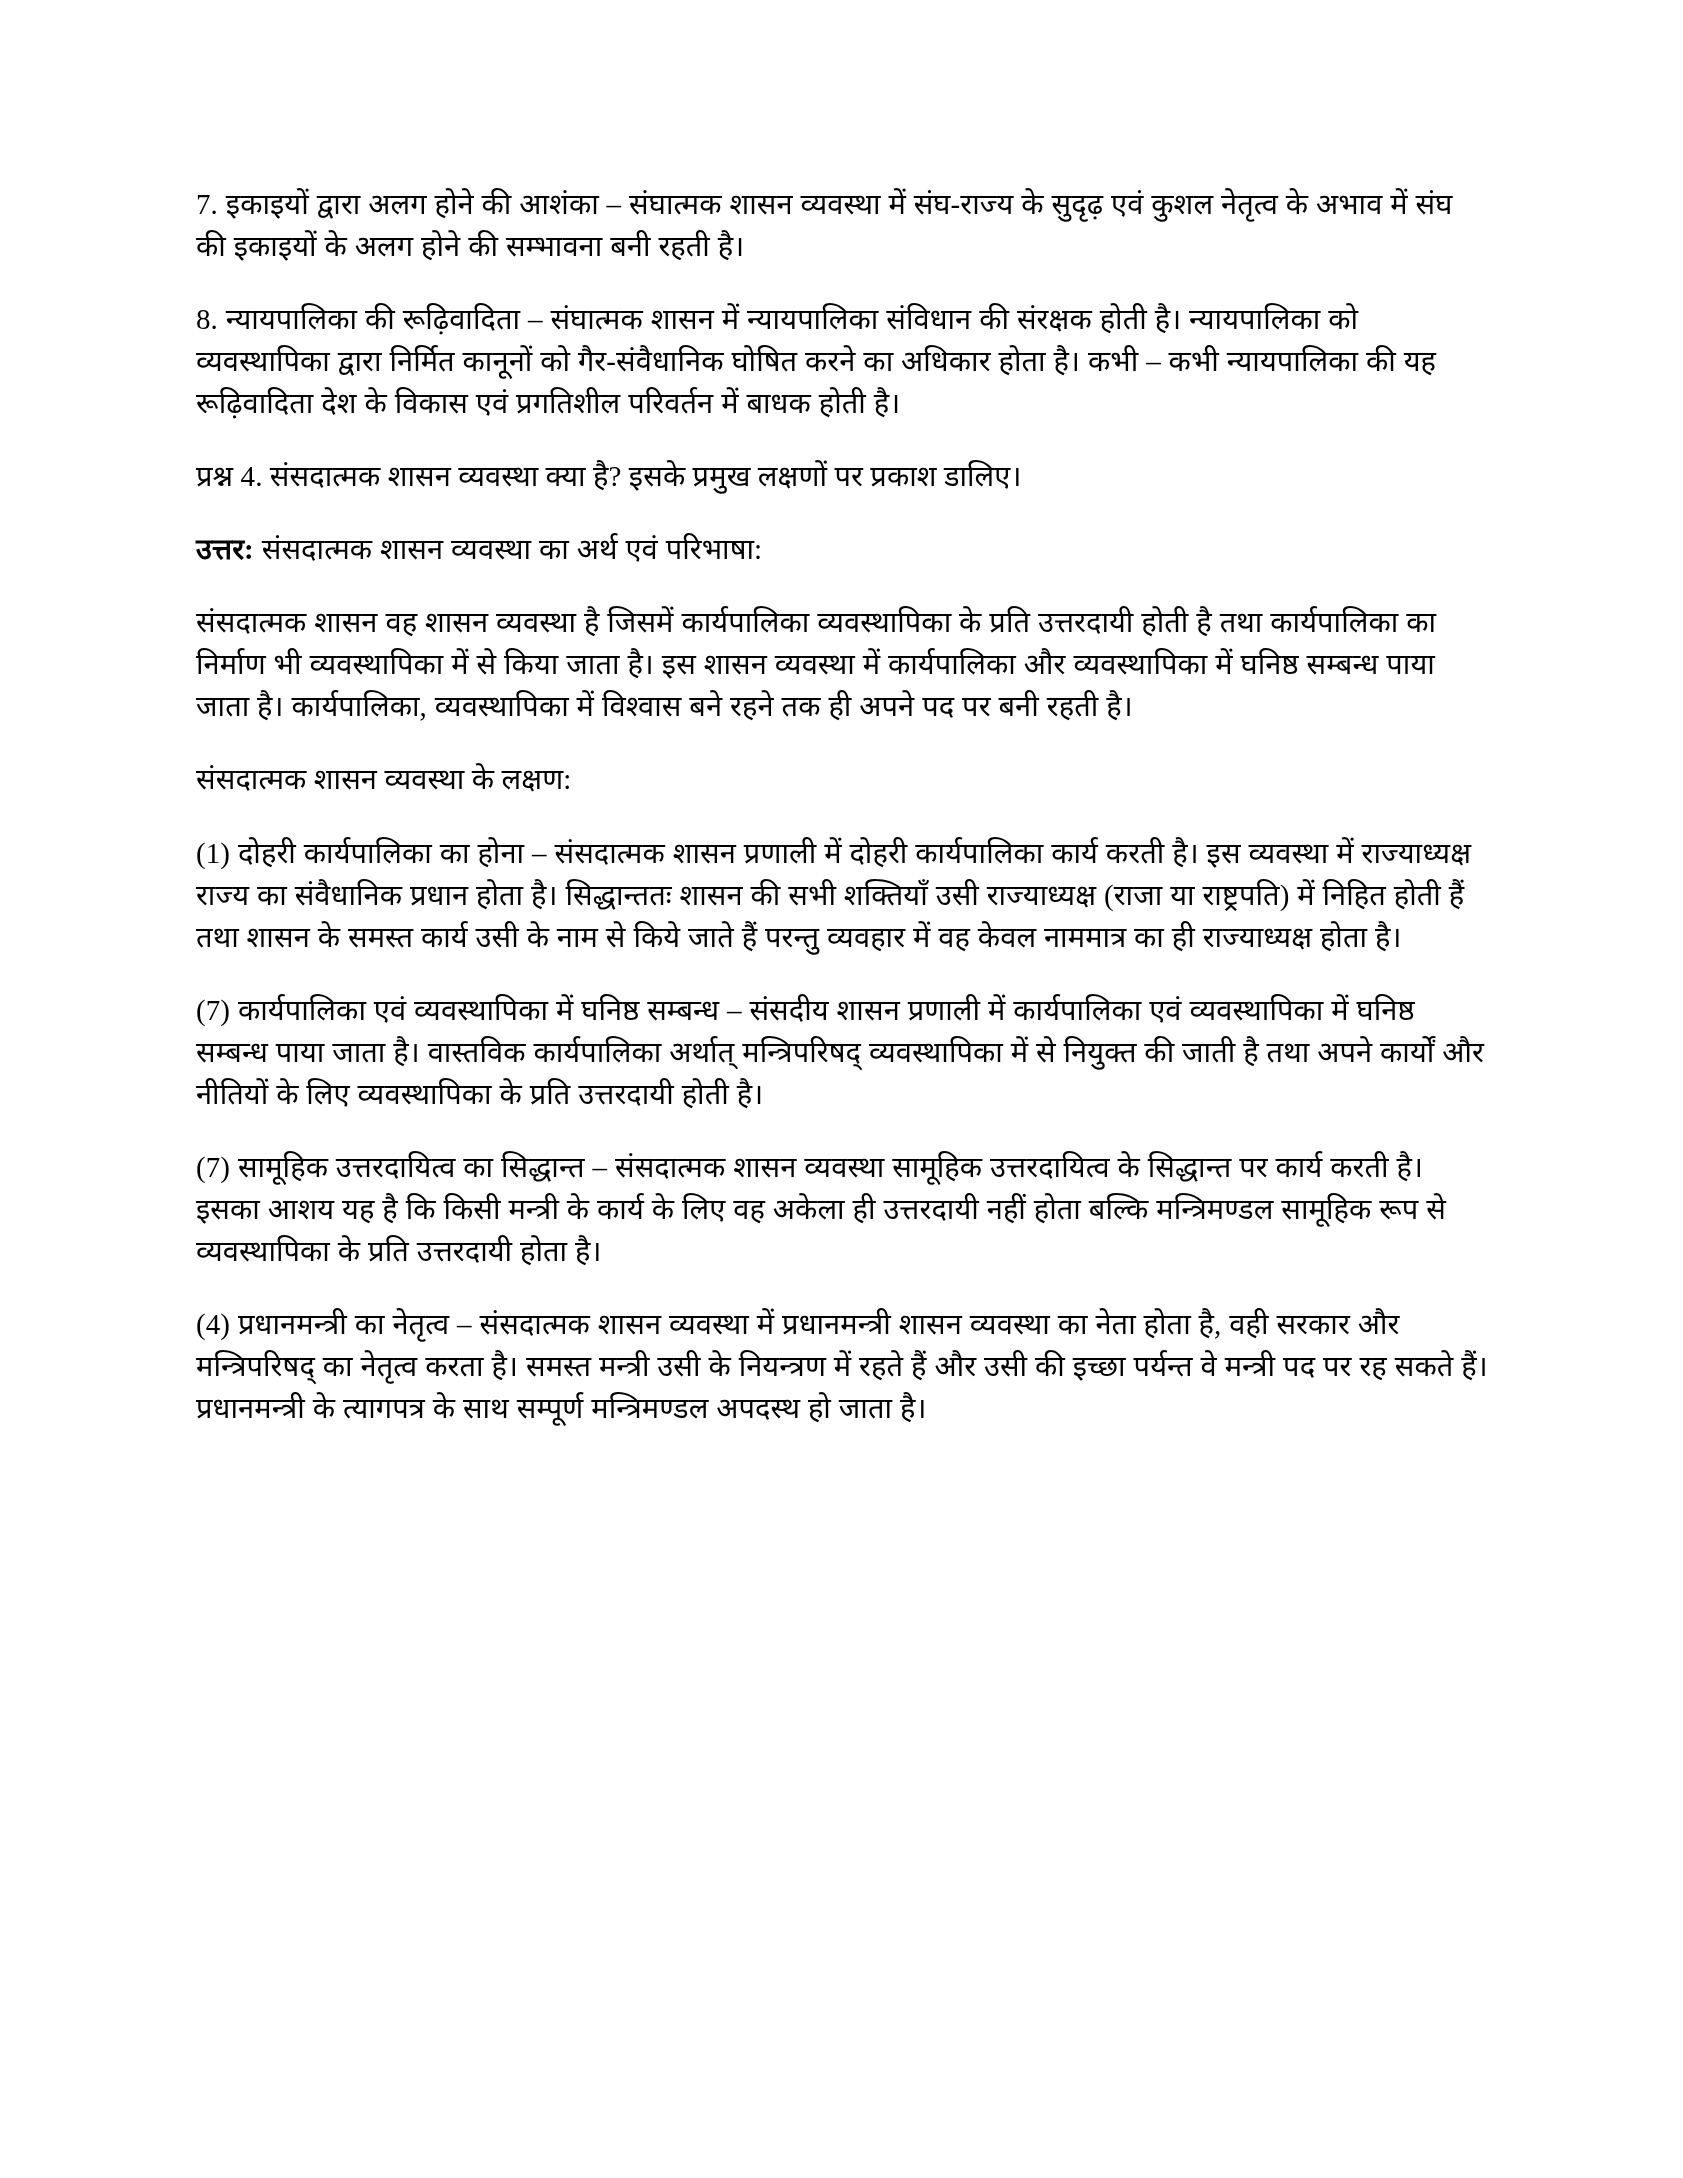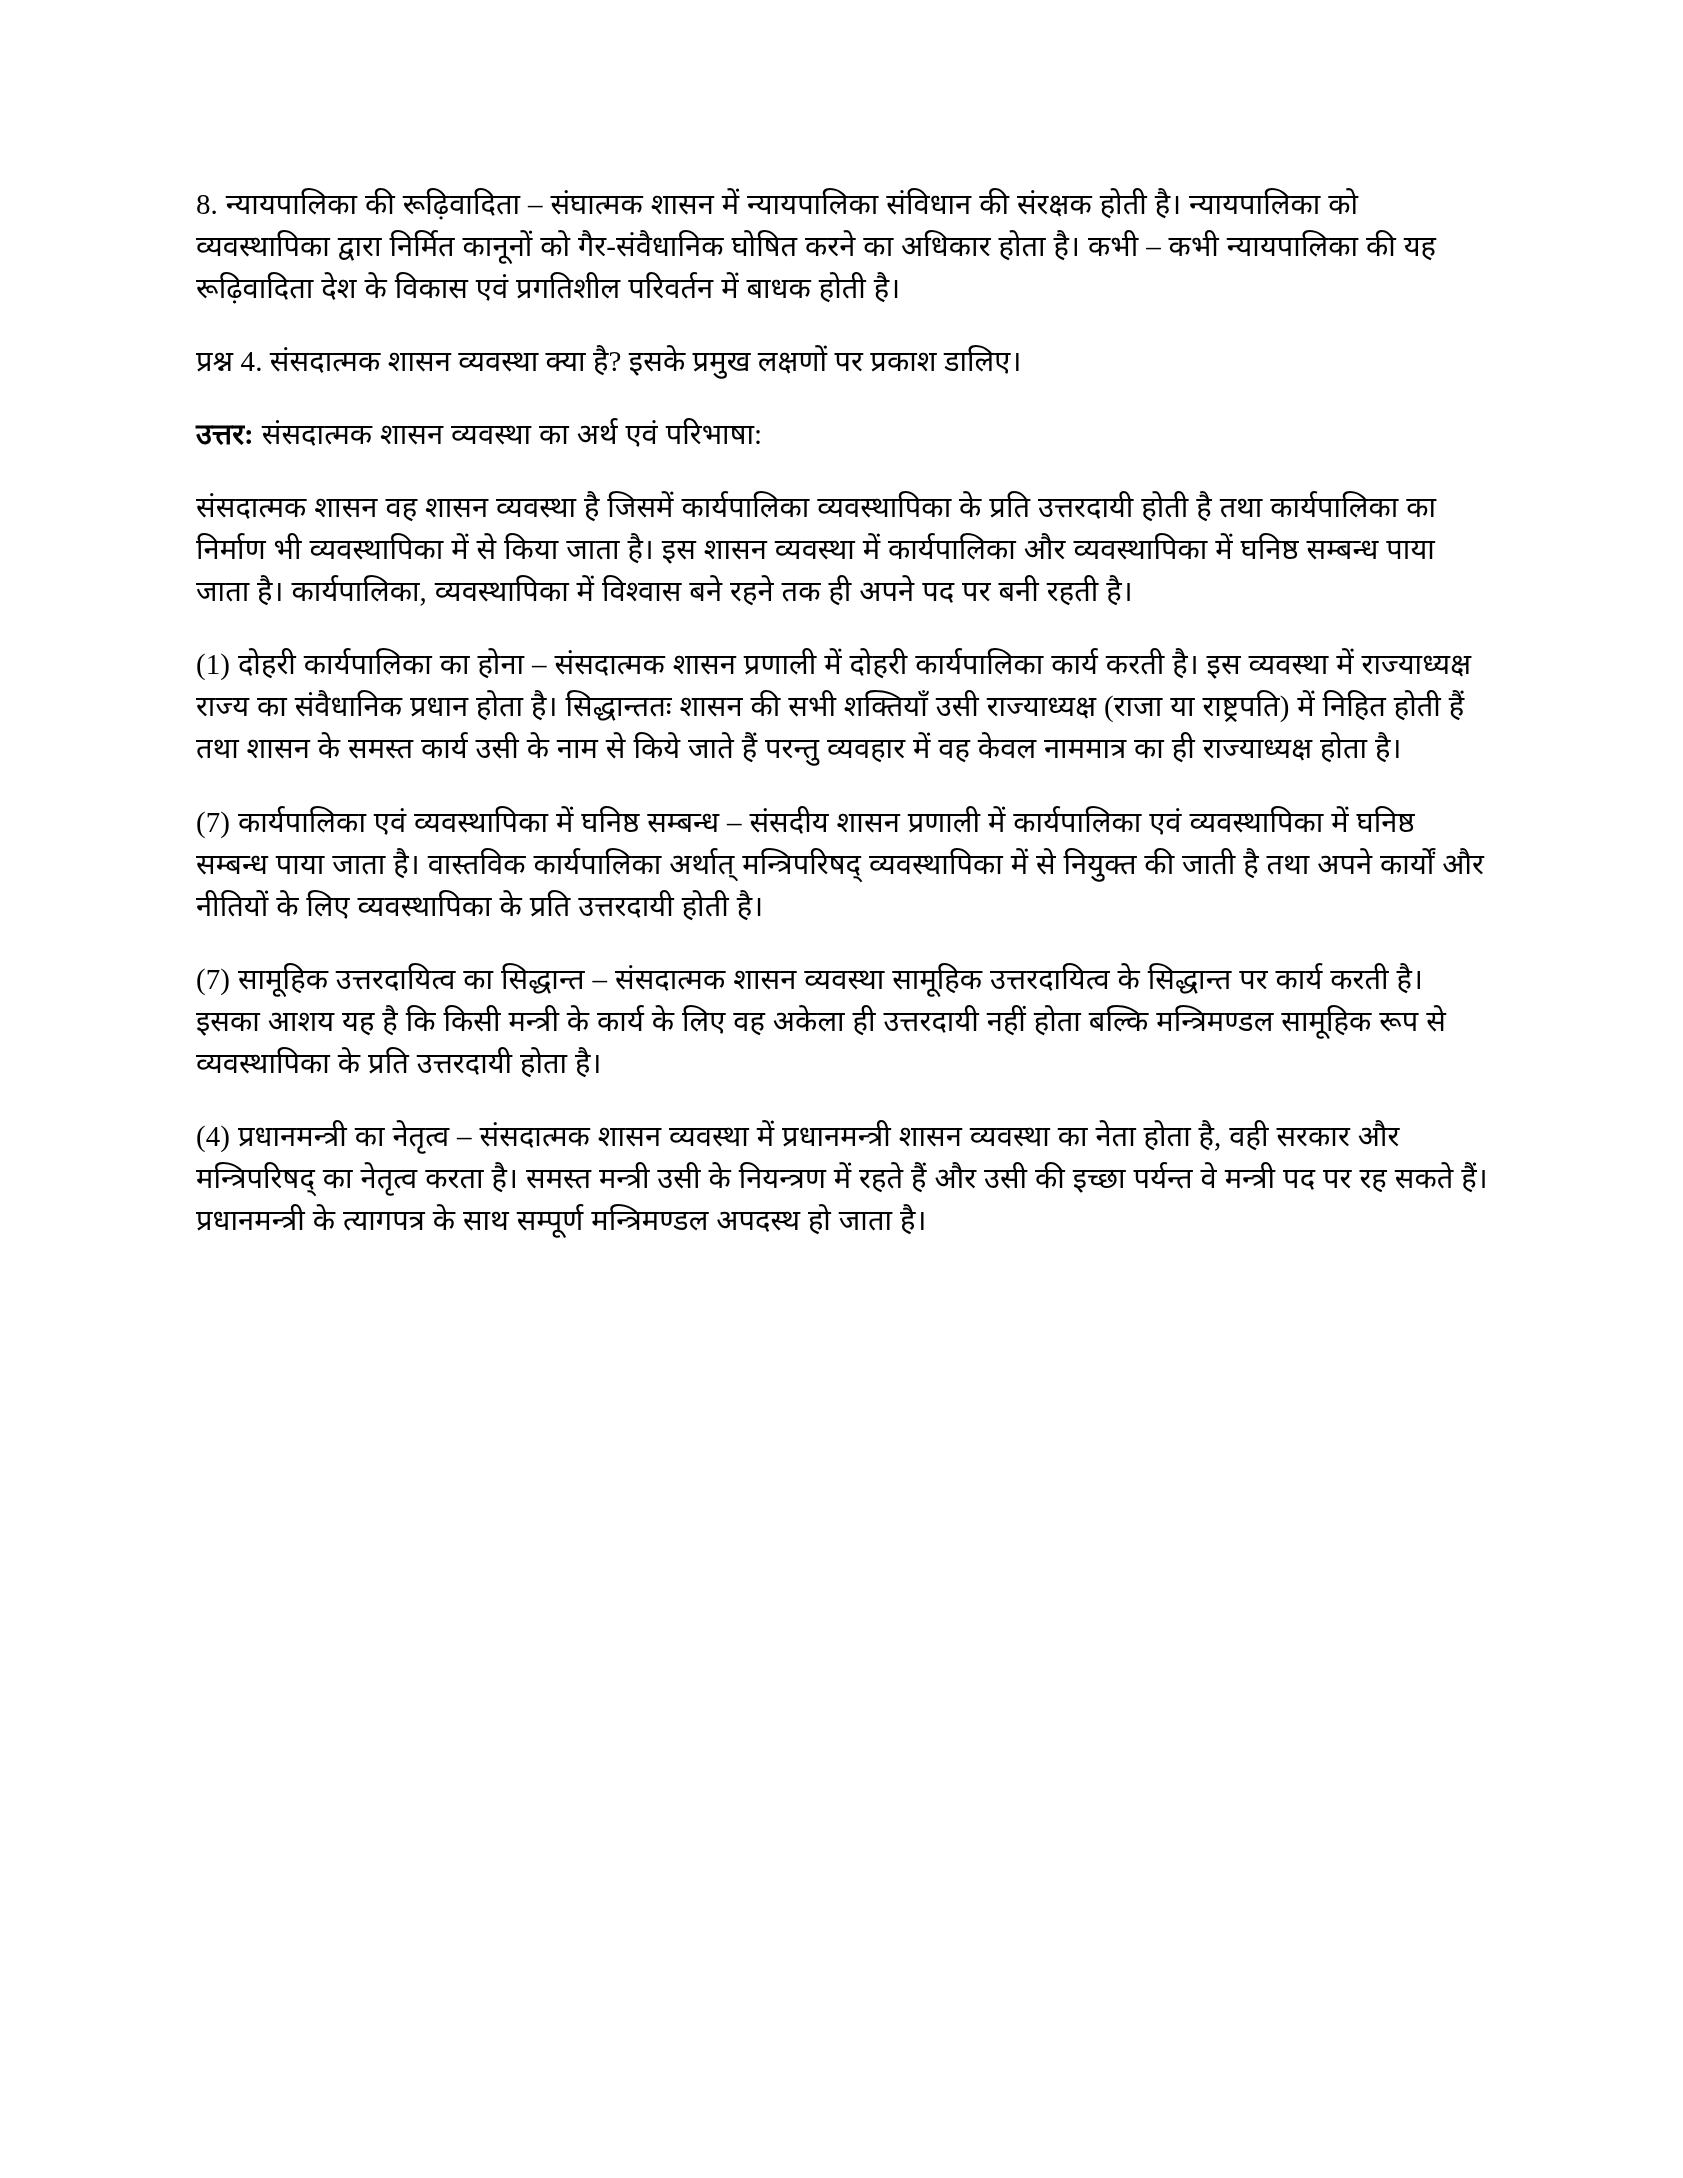--- a/index.html
+++ b/index.html
@@ -55,29 +55,31 @@
   .gap-xl {
     margin-bottom: 44px;
   }
 </style>
 </head>
 <body>
 
 <div class="page">
   <div class="doc-body">
 
+    <p class="para gap-lg">7. इकाइयों द्वारा अलग होने की आशंका – संघात्मक शासन व्यवस्था में संघ-राज्य के सुदृढ़ एवं कुशल नेतृत्व के अभाव में संघ की इकाइयों के अलग होने की सम्भावना बनी रहती है।</p>
 
     <p class="para gap-xl">8.  न्यायपालिका की रूढ़िवादिता – संघात्मक शासन में न्यायपालिका संविधान की संरक्षक होती है। न्यायपालिका को व्यवस्थापिका द्वारा निर्मित कानूनों को गैर-संवैधानिक घोषित करने का अधिकार होता है। कभी – कभी न्यायपालिका की यह रूढ़िवादिता देश के विकास एवं प्रगतिशील परिवर्तन में बाधक होती है।</p>
 
     <p class="heading gap-lg">प्रश्न 4. संसदात्मक शासन व्यवस्था क्या है? इसके प्रमुख लक्षणों पर प्रकाश डालिए।</p>
 
     <p class="para gap-lg"><span class="lead">उत्तर:</span><span> संसदात्मक शासन व्यवस्था का अर्थ एवं परिभाषा:</span></p>
 
     <p class="para gap-xl">संसदात्मक शासन वह शासन व्यवस्था है जिसमें कार्यपालिका व्यवस्थापिका के प्रति उत्तरदायी होती है तथा कार्यपालिका का निर्माण भी व्यवस्थापिका में से किया जाता है। इस शासन व्यवस्था में कार्यपालिका और व्यवस्थापिका में घनिष्ठ सम्बन्ध पाया जाता है। कार्यपालिका, व्यवस्थापिका में विश्वास बने रहने तक ही अपने पद पर बनी रहती है।</p>
 
+    <p class="heading gap-lg">संसदात्मक शासन व्यवस्था के लक्षण:</p>
 
     <p class="para gap-lg">(1) दोहरी कार्यपालिका का होना – संसदात्मक शासन प्रणाली में दोहरी कार्यपालिका कार्य करती है। इस व्यवस्था में राज्याध्यक्ष राज्य का संवैधानिक प्रधान होता है। सिद्धान्ततः शासन की सभी शक्तियाँ उसी राज्याध्यक्ष (राजा या राष्ट्रपति) में निहित होती हैं तथा शासन के समस्त कार्य उसी के नाम से किये जाते हैं परन्तु व्यवहार में वह केवल नाममात्र का ही राज्याध्यक्ष होता है।</p>
 
 
     <p class="para gap-lg">(7) कार्यपालिका एवं व्यवस्थापिका में घनिष्ठ सम्बन्ध – संसदीय शासन प्रणाली में कार्यपालिका एवं व्यवस्थापिका में घनिष्ठ सम्बन्ध पाया जाता है। वास्तविक कार्यपालिका अर्थात् मन्त्रिपरिषद् व्यवस्थापिका में से नियुक्त की जाती है तथा अपने कार्यों और नीतियों के लिए व्यवस्थापिका के प्रति उत्तरदायी होती है।</p>
 
     <p class="para gap-lg">(7) सामूहिक उत्तरदायित्व का सिद्धान्त – संसदात्मक शासन व्यवस्था सामूहिक उत्तरदायित्व के सिद्धान्त पर कार्य करती है। इसका आशय यह है कि किसी मन्त्री के कार्य के लिए वह अकेला ही उत्तरदायी नहीं होता बल्कि मन्त्रिमण्डल सामूहिक रूप से व्यवस्थापिका के प्रति उत्तरदायी होता है।</p>
 
     <p class="para">(4) प्रधानमन्त्री का नेतृत्व – संसदात्मक शासन व्यवस्था में प्रधानमन्त्री शासन व्यवस्था का नेता होता है, वही सरकार और मन्त्रिपरिषद् का नेतृत्व करता है। समस्त मन्त्री उसी के नियन्त्रण में रहते हैं और उसी की इच्छा पर्यन्त वे मन्त्री पद पर रह सकते हैं। प्रधानमन्त्री के त्यागपत्र के साथ सम्पूर्ण मन्त्रिमण्डल अपदस्थ हो जाता है।</p>
 

